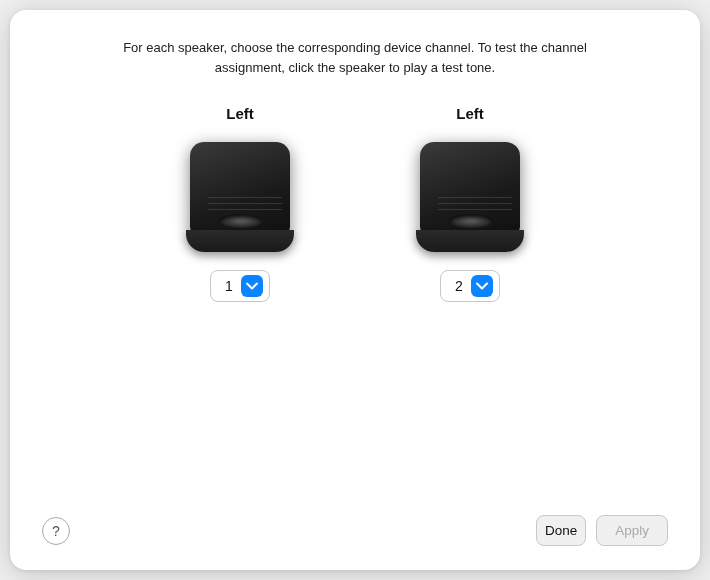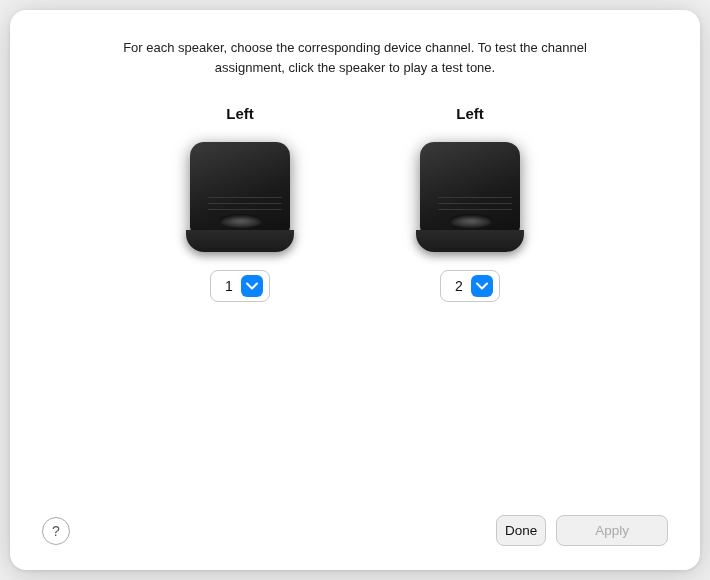--- a/index.html
+++ b/index.html
@@ -192,21 +192,21 @@
       font-size: 13.5px;
       font-weight: 500;
       color: #111;
       cursor: pointer;
     }
 
     .btn-apply {
       background: #f0f0f0;
       border: 1.5px solid #c8c8c8;
       border-radius: 8px;
-      padding: 7px 38px;
+      padding: 7px 18px;
       font-size: 13.5px;
       font-weight: 500;
       color: #aaa;
       cursor: not-allowed;
     }
   </style>
 </head>
 <body>
 
 <div class="dialog">

